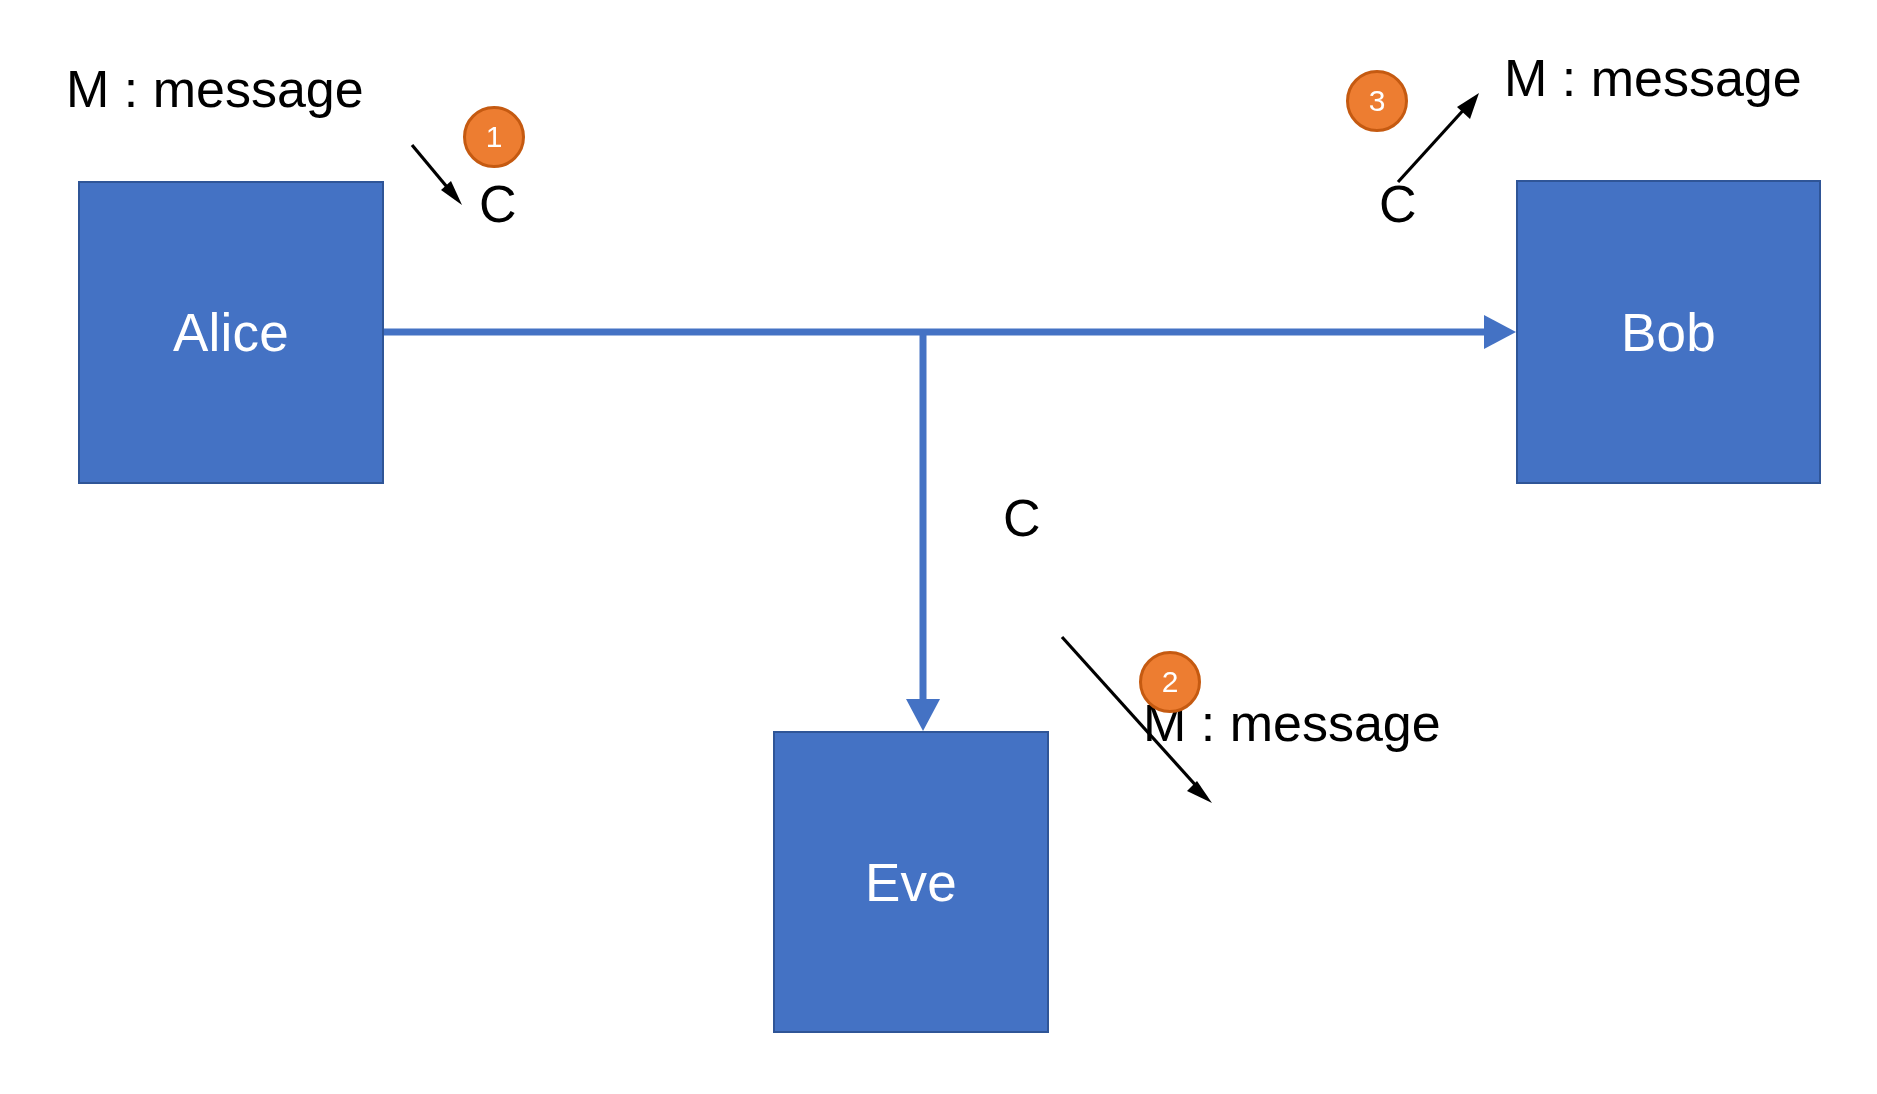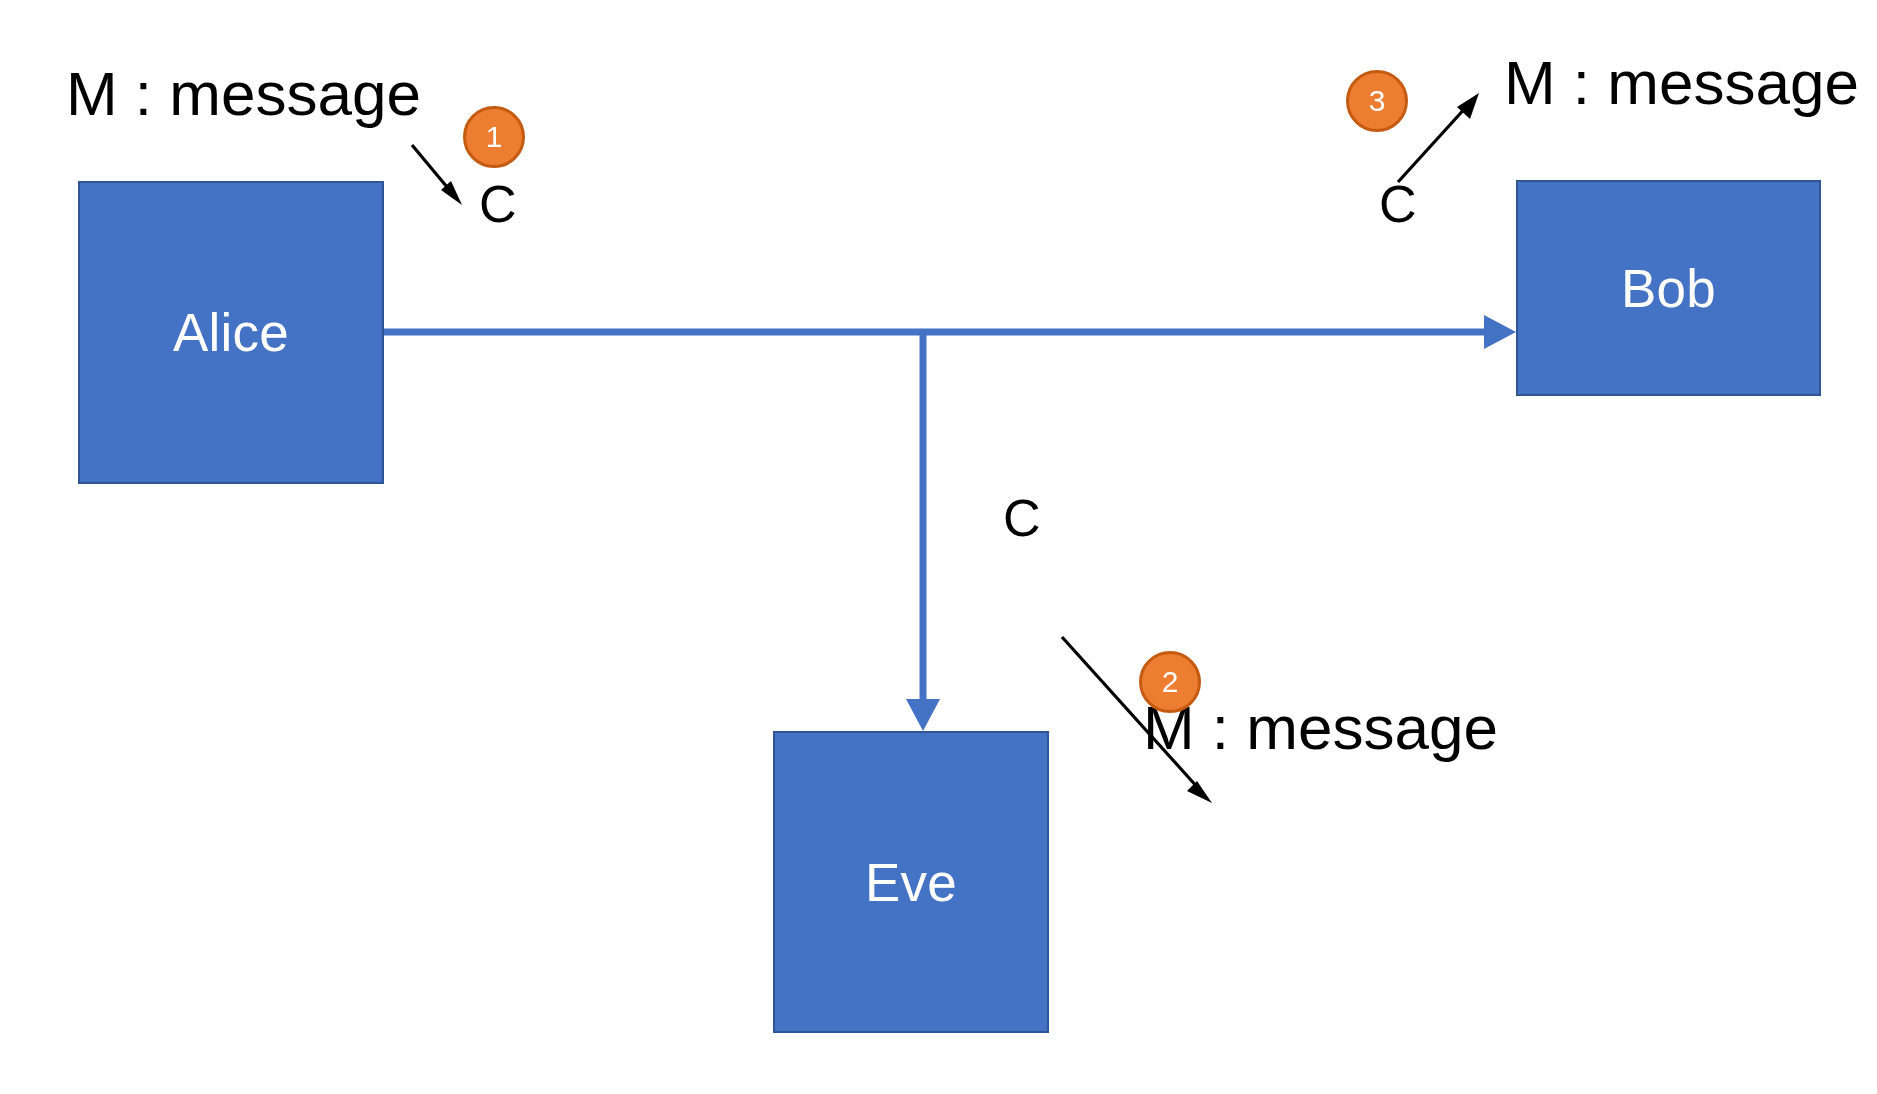--- a/index.html
+++ b/index.html
@@ -26,34 +26,34 @@
     display: flex;
     align-items: center;
     justify-content: center;
     color: #ffffff;
     font-size: 53px;
     font-family: "Liberation Sans", sans-serif;
     font-weight: 400;
     letter-spacing: 0.2px;
   }
   #box-alice { left: 78px;  top: 181px;  width: 306px; height: 303px; }
-  #box-bob   { left: 1516px; top: 180px; width: 305px; height: 216px; }
+  #box-bob   { left: 1516px; top: 180px; width: 305px; height: 304px; }
   #box-eve   { left: 773px;  top: 731px; width: 276px; height: 302px; }
 
   .node-label { pointer-events: none; }
 
   .plain-text {
     position: absolute;
     color: #000000;
     font-family: "Liberation Sans", sans-serif;
     font-weight: 400;
     white-space: nowrap;
     line-height: 1;
   }
-  .msg-text { font-size: 62px; }
+  .msg-text { font-size: 52px; }
   .c-text   { font-size: 52px; }
 
   #text-msg-left   { left: 66px;   top: 63px;  }
   #text-c-alice    { left: 479px;  top: 178px; }
   #text-msg-right  { left: 1504px; top: 52px;  }
   #text-c-bob      { left: 1379px; top: 178px; }
   #text-c-eve      { left: 1003px; top: 492px; }
   #text-msg-bottom { left: 1143px; top: 697px; }
 
   .badge {

